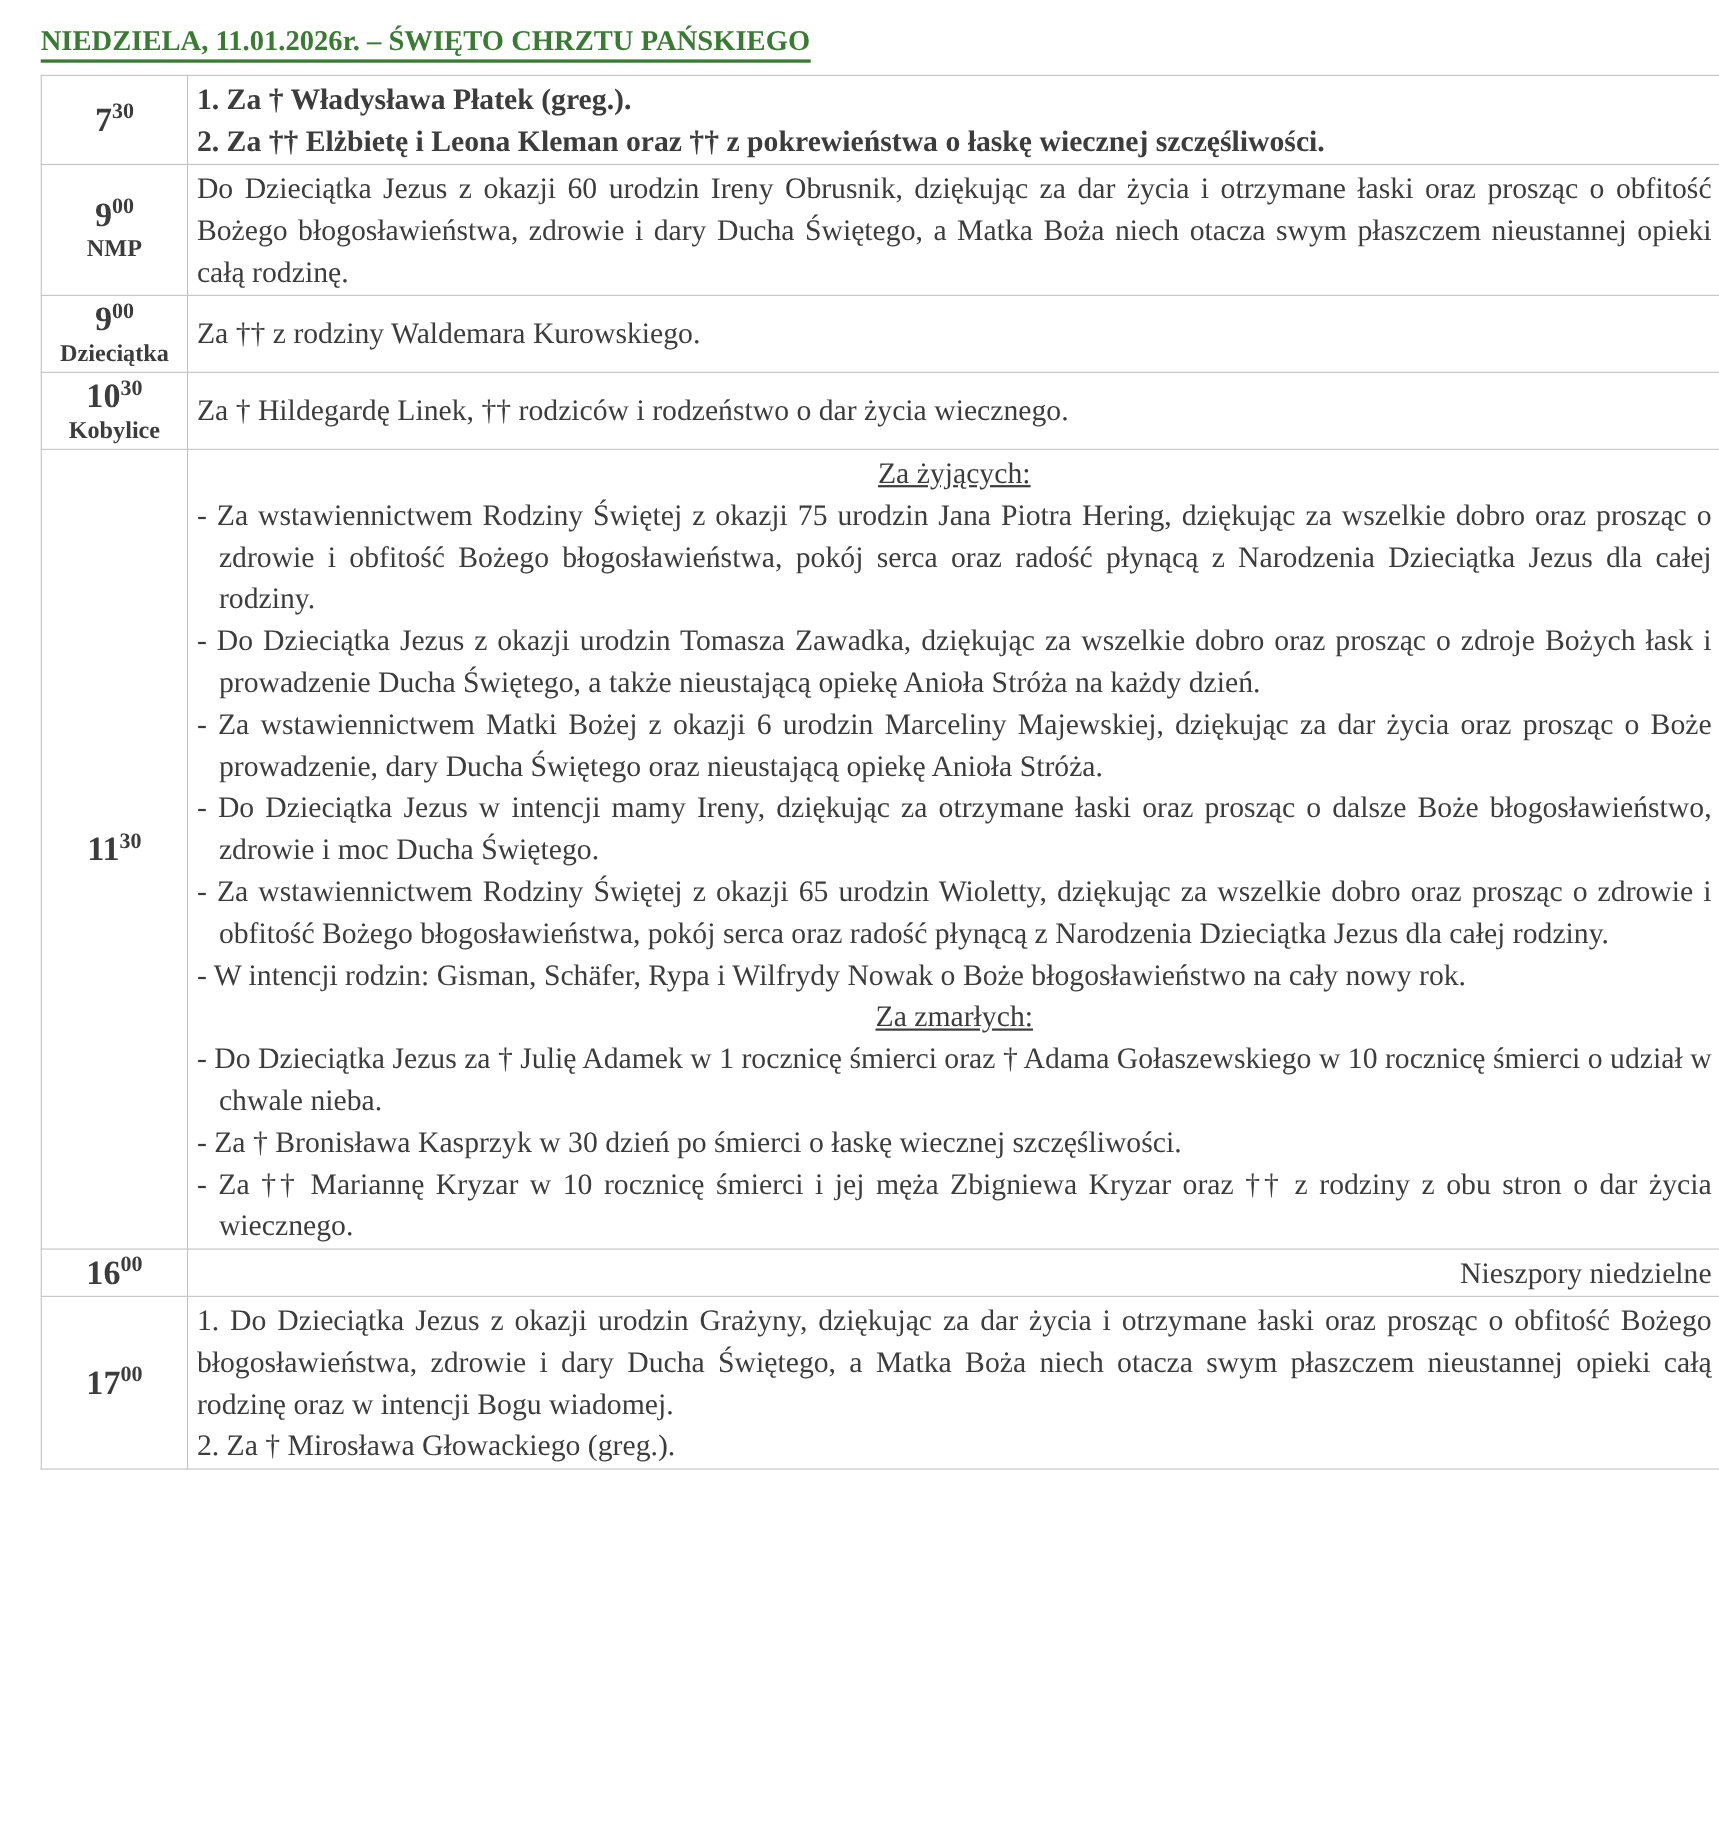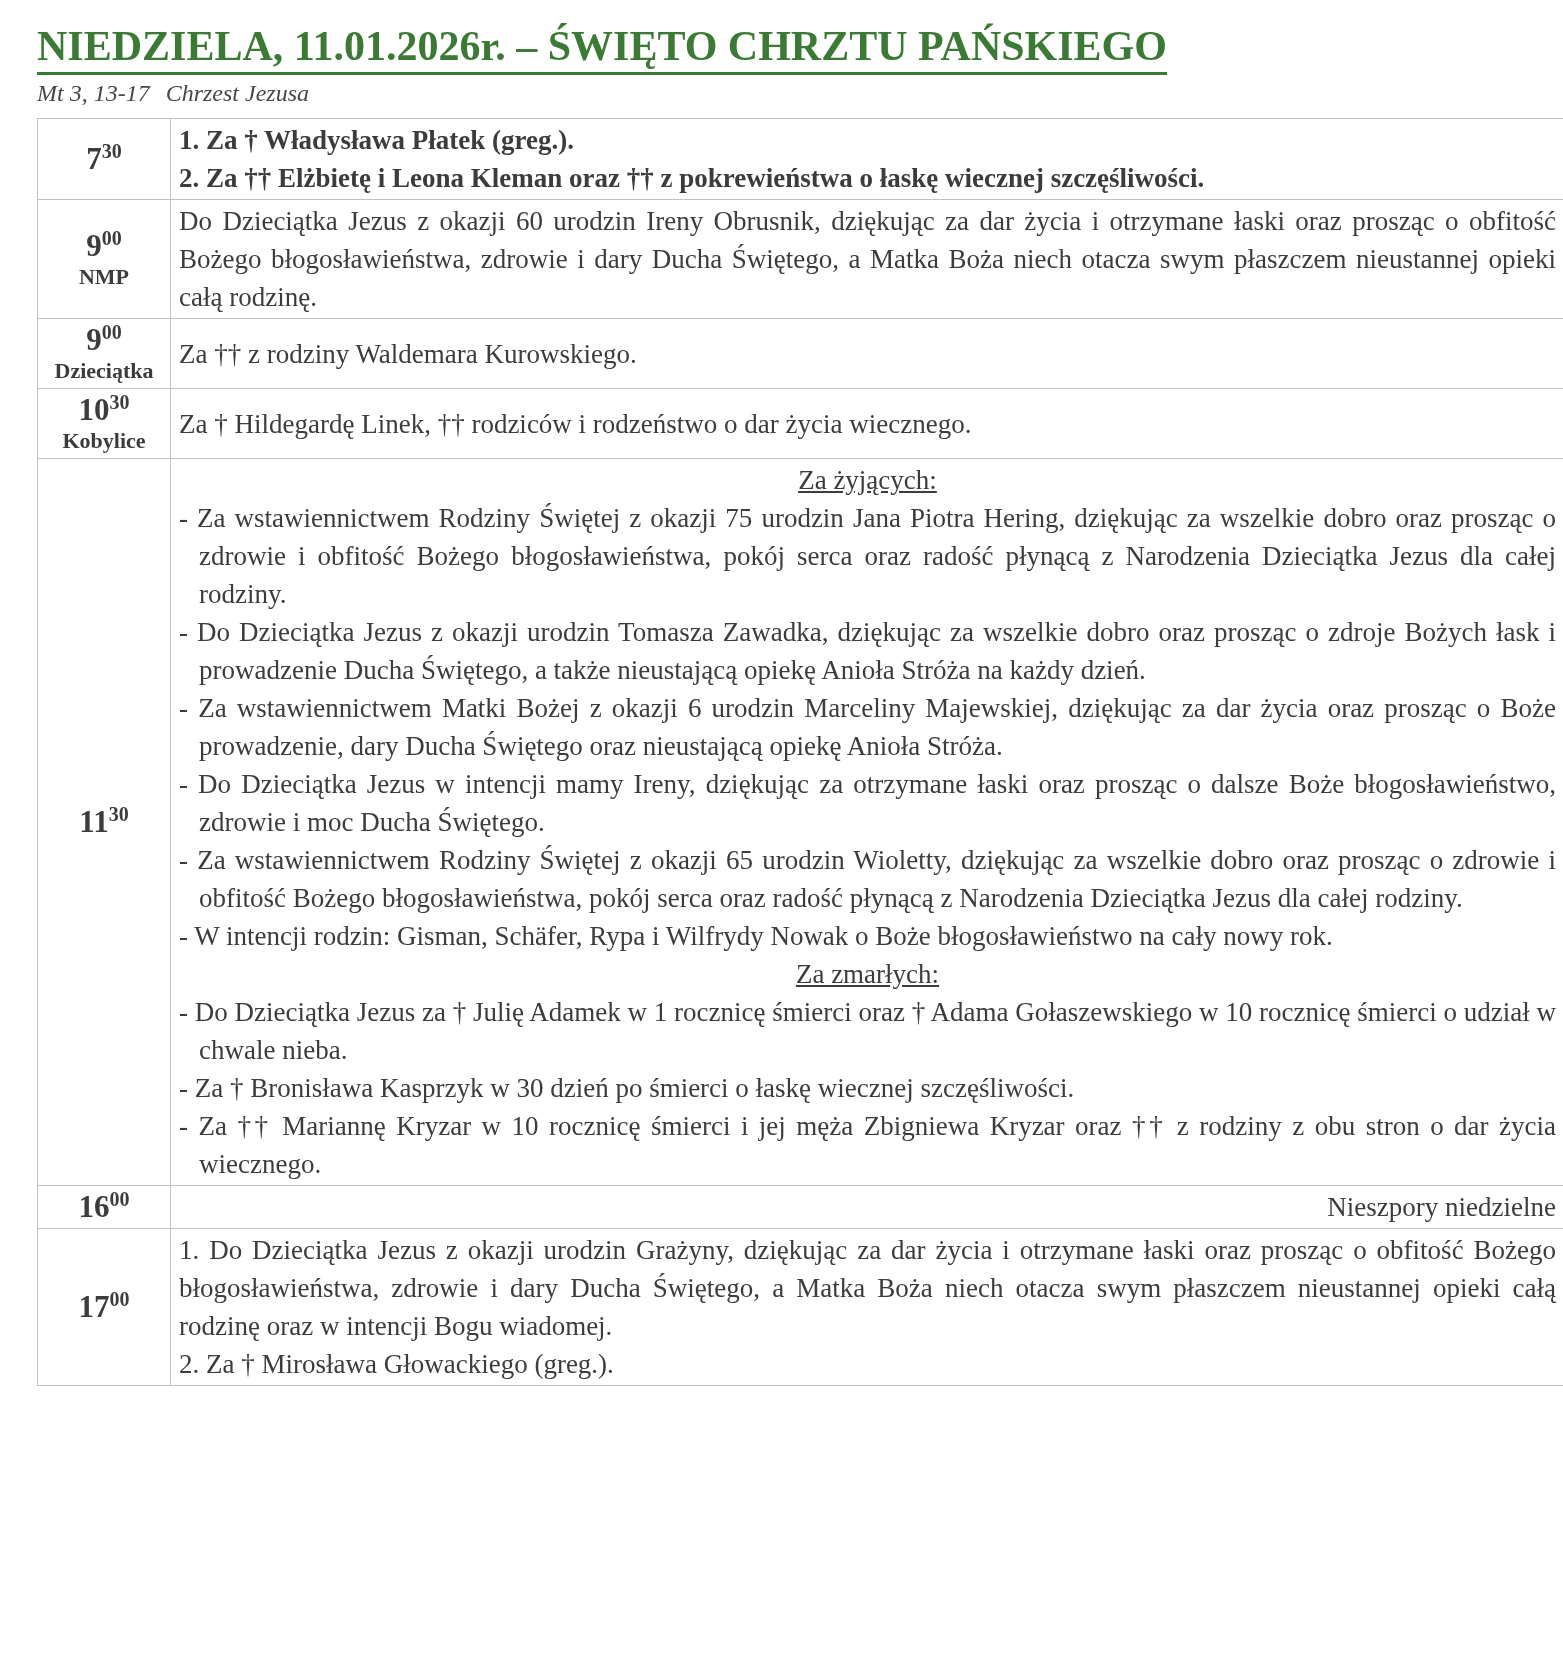--- a/index.html
+++ b/index.html
@@ -14,21 +14,21 @@
     font-family:"Liberation Serif","DejaVu Serif",serif;
     color:var(--ink);
   }
   .page{
     width:1563px;
     min-height:1660px;
     padding:22px 33px 30px 37px;
   }
   .title{
     margin:0;
-    font-size:42px;
+    font-size:26px;
     font-weight:bold;
     color:var(--green);
     line-height:1.15;
   }
   .title .title-text{
     display:inline-block;
     border-bottom:3px solid var(--green);
     padding-bottom:2px;
   }
   .subtitle{
@@ -98,23 +98,20 @@
   }
   .item.paragraph{}
 </style>
 </head>
 <body>
 
 <div class="page">
 
   <h1 class="title"><span class="title-text">NIEDZIELA, 11.01.2026r. – ŚWIĘTO CHRZTU PAŃSKIEGO</span></h1>
 
-  <div class="subtitle">
-    <span class="ref">Mt 3, 13-17</span><span>Chrzest Jezusa</span>
-  </div>
 
   <table class="schedule">
     <colgroup>
       <col class="c-time">
       <col class="c-int">
     </colgroup>
     <tbody>
   <tr>
     <td class="time-cell">
       <div class="time"><span>7</span><sup>30</sup></div>

